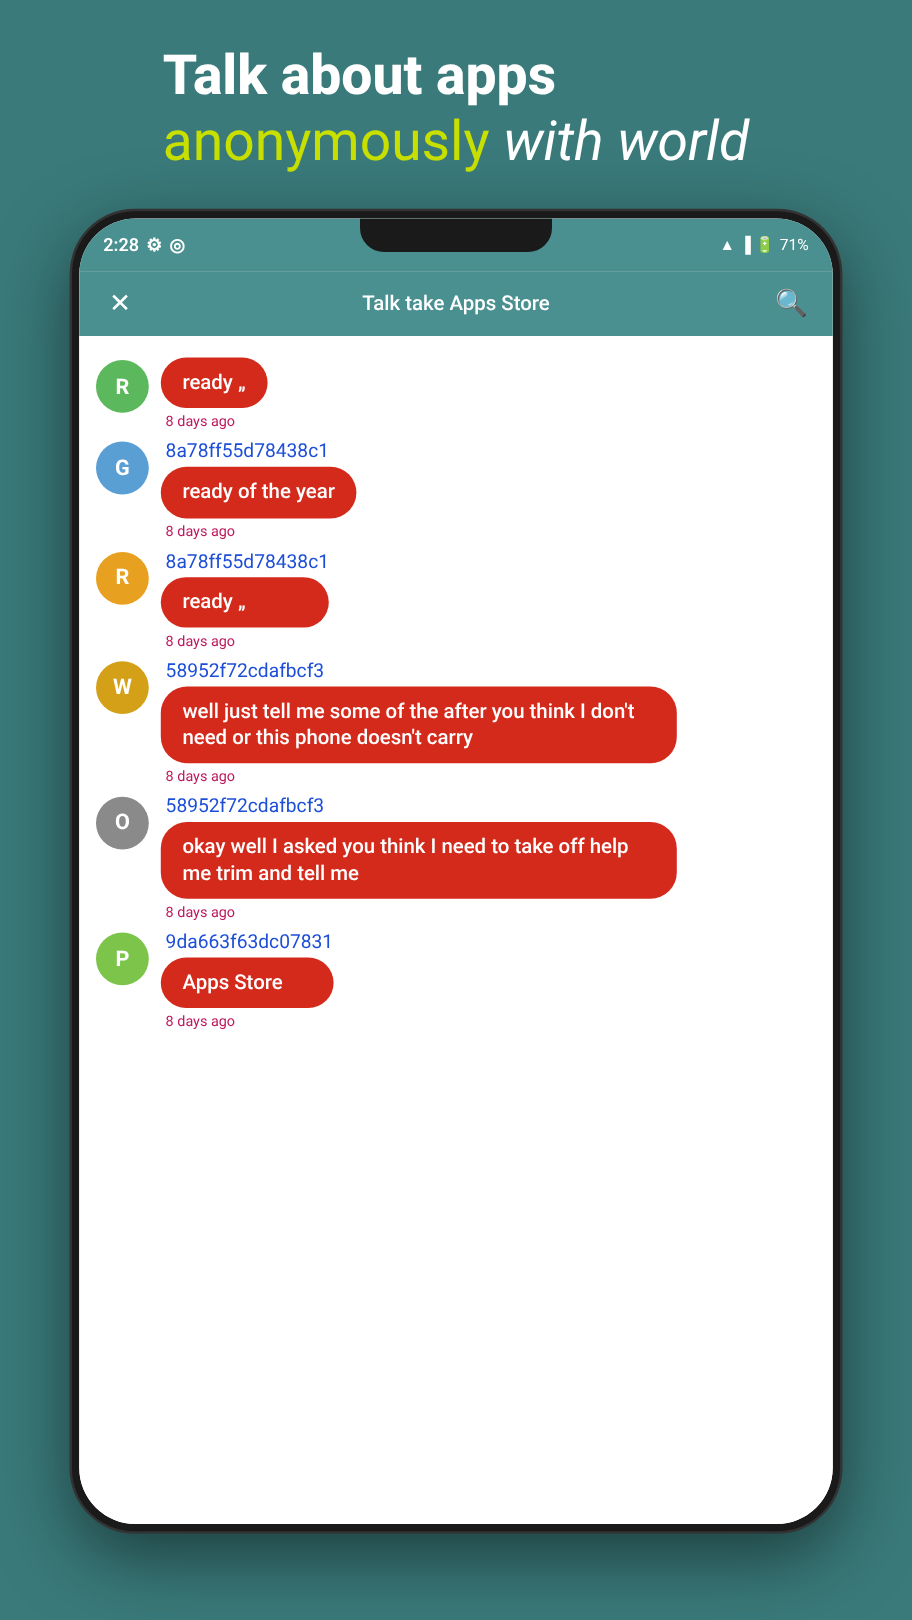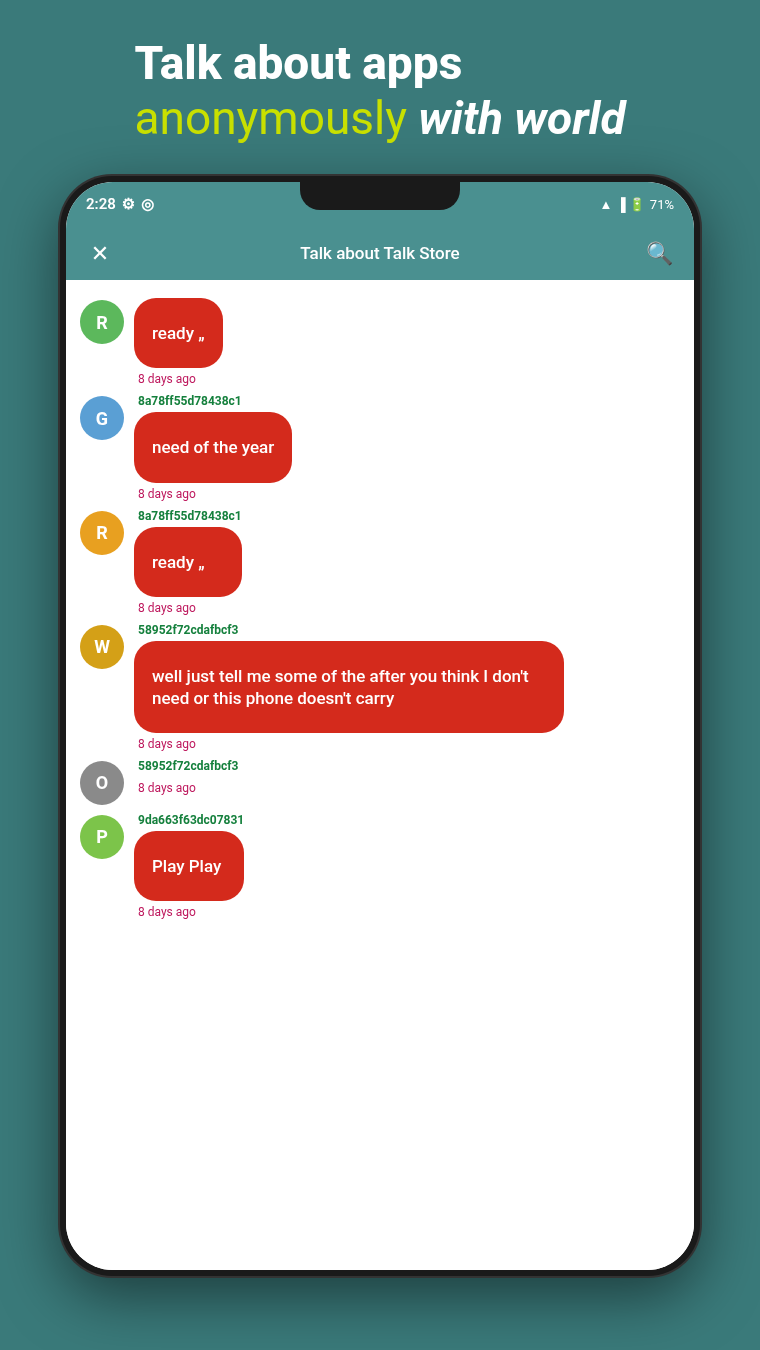--- a/index.html
+++ b/index.html
@@ -35,21 +35,21 @@
 
     .header-subtitle .anon {
       color: #c8e000;
       font-style: normal;
       font-weight: 400;
     }
 
     .header-subtitle .world {
       color: #ffffff;
       font-style: italic;
-      font-weight: 700;
+      font-weight: 400;
     }
 
     .phone-frame {
       margin-top: 30px;
       width: 640px;
       height: 1100px;
       background-color: #1a1a1a;
       border-radius: 52px;
       position: relative;
       box-shadow: 0 0 0 2px #333, 0 20px 60px rgba(0,0,0,0.5);
@@ -174,32 +174,31 @@
     .avatar-gray { background-color: #8a8a8a; }
     .avatar-lightgreen { background-color: #7cc44a; }
 
     .message-content {
       display: flex;
       flex-direction: column;
       max-width: 430px;
     }
 
     .user-id {
-      font-size: 12px;
-      color: #15803d;
+      font-size: 16px;
+      color: #1d4ed8;
       margin-bottom: 4px;
       margin-left: 4px;
-      font-weight: bold;
     }
 
     .bubble {
       background-color: #d42a1c;
       color: #fff;
       border-radius: 22px;
-      padding: 24px 18px;
+      padding: 10px 18px;
       font-size: 17px;
       font-weight: 500;
       line-height: 1.3;
       display: inline-block;
     }
 
     .timestamp {
       font-size: 12px;
       color: #be185d;
       margin-top: 4px;
@@ -232,40 +231,40 @@
         <span>▐</span>
         <span>🔋</span>
         <span>71%</span>
       </div>
     </div>
 
     <div class="app-bar">
       <div class="icon-btn">
         <span>✕</span>
       </div>
-      <div class="app-bar-title">Talk about Talk Store</div>
+      <div class="app-bar-title">Talk take Apps Store</div>
       <div class="icon-btn">
         <span>🔍</span>
       </div>
     </div>
 
     <div class="chat-area" id="chat-container">
 
     <div class="chat-message">
           <div class="avatar avatar-green">R</div>
           <div class="message-content">
             <div class="bubble">ready „</div>
             <div class="timestamp">8 days ago</div>
           </div>
         </div>
         <div class="chat-message">
           <div class="avatar avatar-blue">G</div>
           <div class="message-content">
             <div class="user-id">8a78ff55d78438c1</div>
-            <div class="bubble">need of the year</div>
+            <div class="bubble">ready of the year</div>
             <div class="timestamp">8 days ago</div>
           </div>
         </div>
         <div class="chat-message">
           <div class="avatar avatar-orange">R</div>
           <div class="message-content">
             <div class="user-id">8a78ff55d78438c1</div>
             <div class="bubble">ready „</div>
             <div class="timestamp">8 days ago</div>
           </div>
@@ -275,27 +274,28 @@
           <div class="message-content">
             <div class="user-id">58952f72cdafbcf3</div>
             <div class="bubble">well just tell me some of the after you think I don't need or this phone doesn't carry</div>
             <div class="timestamp">8 days ago</div>
           </div>
         </div>
         <div class="chat-message">
           <div class="avatar avatar-gray">O</div>
           <div class="message-content">
             <div class="user-id">58952f72cdafbcf3</div>
+            <div class="bubble">okay well I asked you think I need to take off help me trim and tell me</div>
             <div class="timestamp">8 days ago</div>
           </div>
         </div>
         <div class="chat-message">
           <div class="avatar avatar-lightgreen">P</div>
           <div class="message-content">
             <div class="user-id">9da663f63dc07831</div>
-            <div class="bubble">Play Play</div>
+            <div class="bubble">Apps Store</div>
             <div class="timestamp">8 days ago</div>
           </div>
         </div>
       </div>
 
   </div>
 </div>
 
 </body></html>

